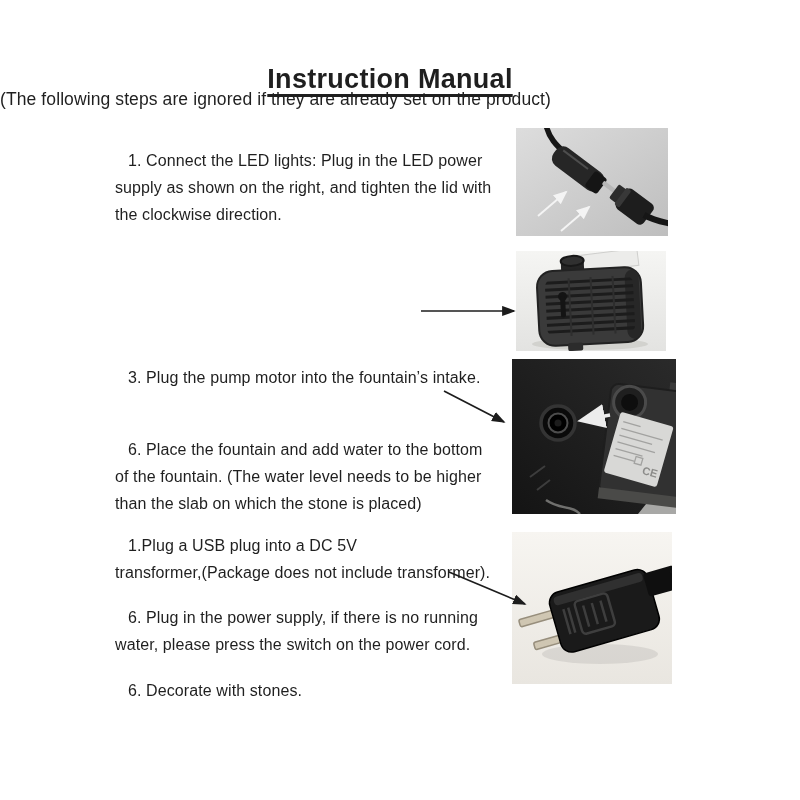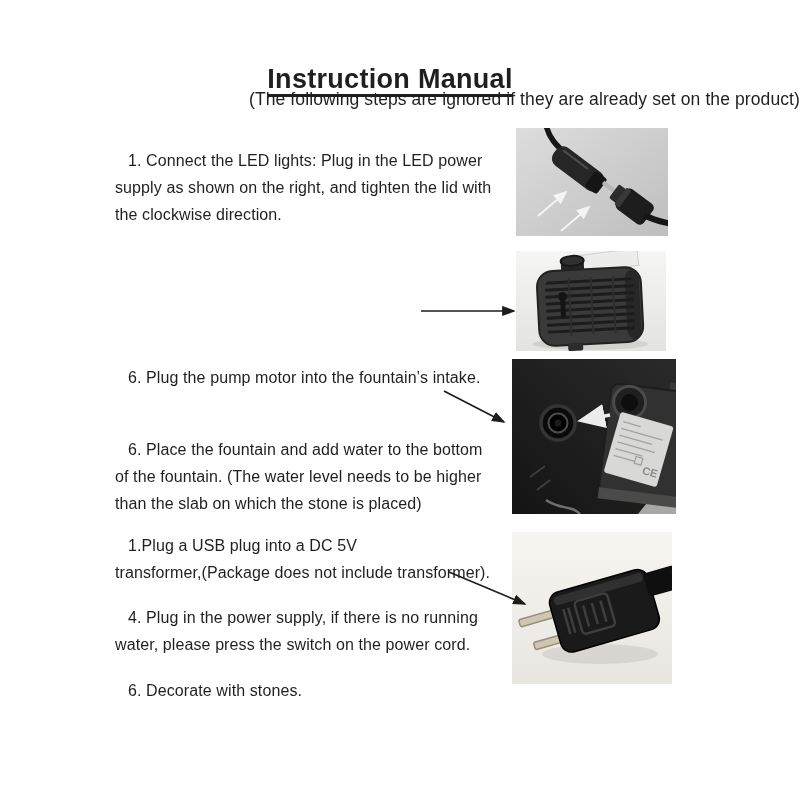--- a/index.html
+++ b/index.html
@@ -9,21 +9,21 @@
     font-family:"Liberation Sans", sans-serif;
   }
   .page { position:absolute; inset:0; }
   .title {
     position:absolute; top:46px; left:0; right:20px; text-align:center;
     font-size:27px; font-weight:bold;
     text-decoration:underline; text-decoration-thickness:2.5px; text-underline-offset:6px;
     letter-spacing:0.3px;
   }
   .subtitle {
-    position:absolute; top:89px; left:0; right:0; text-align:right;
+    position:absolute; top:89px; left:0; right:0; text-align:left;
     font-size:17.5px; letter-spacing:0.1px;
   }
   .step {
     position:absolute; left:115px; width:432px;
     font-size:16px; line-height:27px;
     white-space:pre-line; text-indent:13px; letter-spacing:0.1px;
   }
   #step1{top:147px} #step2{top:270px} #step3{top:364px} #step4{top:436px}
   #step5{top:532px} #step6{top:604px} #step7{top:677px}
   .photo { position:absolute; overflow:hidden; }
@@ -38,27 +38,27 @@
 <body>
 
 <div class="page">
 
   <h1 class="title">Instruction Manual</h1>
   <div class="subtitle">(The following steps are ignored if they are already set on the product)</div>
 
   <div class="step" id="step1">1. Connect the LED lights: Plug in the LED power
 supply as shown on the right, and tighten the lid with
 the clockwise direction.</div>
-  <div class="step" id="step3">6. Plug the pump motor into the fountain’s intake.</div>
+  <div class="step" id="step3">3. Plug the pump motor into the fountain’s intake.</div>
   <div class="step" id="step4">6. Place the fountain and add water to the bottom
 of the fountain. (The water level needs to be higher
 than the slab on which the stone is placed)</div>
   <div class="step" id="step5">1.Plug a USB plug into a DC 5V
 transformer,(Package does not include transformer).</div>
-  <div class="step" id="step6">4. Plug in the power supply, if there is no running
+  <div class="step" id="step6">6. Plug in the power supply, if there is no running
 water, please press the switch on the power cord.</div>
   <div class="step" id="step7">6. Decorate with stones.</div>
 
   <div class="photo" id="photo1">
     <svg viewBox="0 0 152 108">
       <defs>
         <linearGradient id="g1" x1="0" y1="0" x2="1" y2="1">
           <stop offset="0" stop-color="#dddddd"></stop>
             <stop offset="1" stop-color="#bebebe"></stop>
         </linearGradient>

